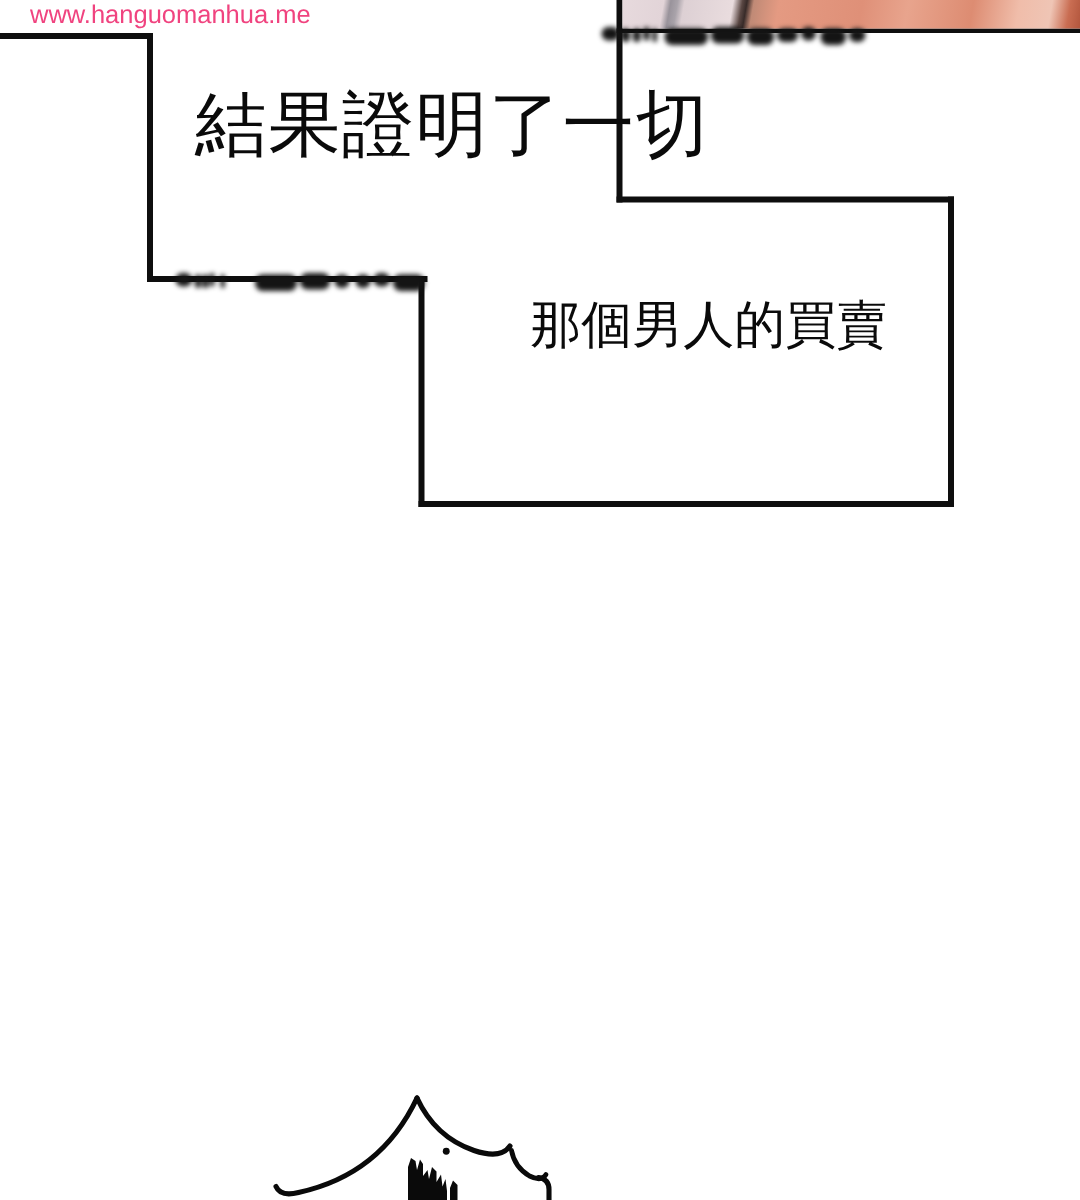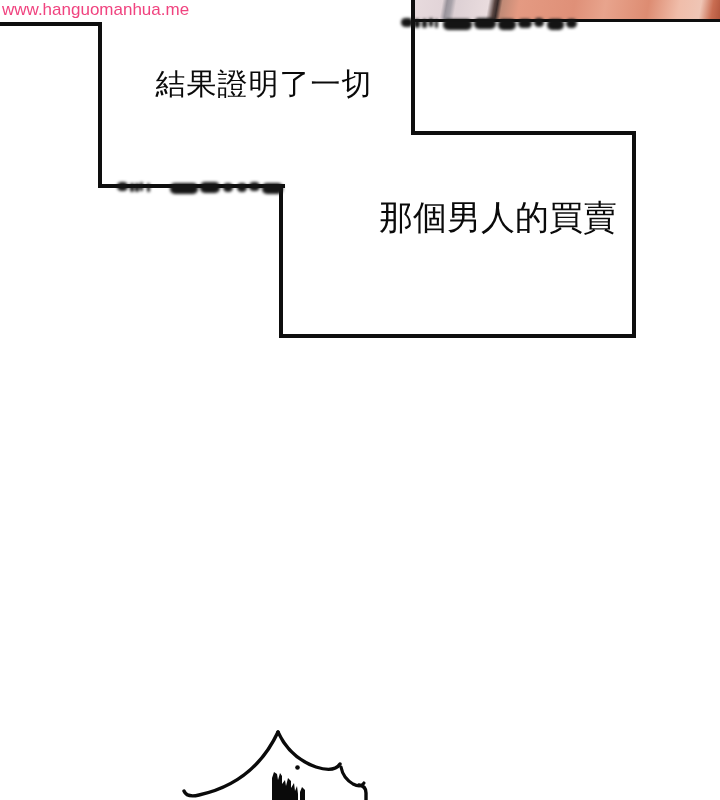--- a/index.html
+++ b/index.html
@@ -7,21 +7,21 @@
     width:720px;height:800px;
     background:#ffffff;
     font-family:"Liberation Sans", sans-serif;
     position:relative;
     overflow:hidden;
   }
   .stage{position:absolute;left:0;top:0;width:720px;height:800px;background:#fff;}
 
   
   .watermark{
-    position:absolute;left:2px;top:0px;
+    position:absolute;left:20px;top:0px;
     font-size:17px;line-height:20px;font-weight:400;
     letter-spacing:0px;
     font-family:"Liberation Sans", sans-serif;
   }
 
   
   .line{position:absolute;background:#0e0e0e;}
 
   
   .panel-art{
@@ -41,28 +41,28 @@
   
   .censor{position:absolute;filter:blur(1.7px);}
   .censor .blob{
     position:absolute;top:0;height:10px;border-radius:5px;
     background:#141414;
   }
 
   
   .caption1{
     position:absolute;left:130px;top:64px;width:268px;
-    font-size:30px;line-height:40px;letter-spacing:1px;
+    font-size:48px;line-height:40px;letter-spacing:1px;
     color:#0a0a0a;text-align:center;white-space:nowrap;
     font-family:"Liberation Sans", sans-serif;
   }
   .bubble2-text{
-    position:absolute;left:268px;top:197px;width:349px;
+    position:absolute;left:298px;top:197px;width:349px;
     font-size:34px;line-height:41px;letter-spacing:0px;
-    color:#0a0a0a;text-align:right;
+    color:#0a0a0a;text-align:center;
     font-family:"Liberation Sans", sans-serif;
   }
 
   .roof-svg{position:absolute;left:168px;top:720px;}
 </style>
 </head>
 <body>
 
 <div class="stage">
 

